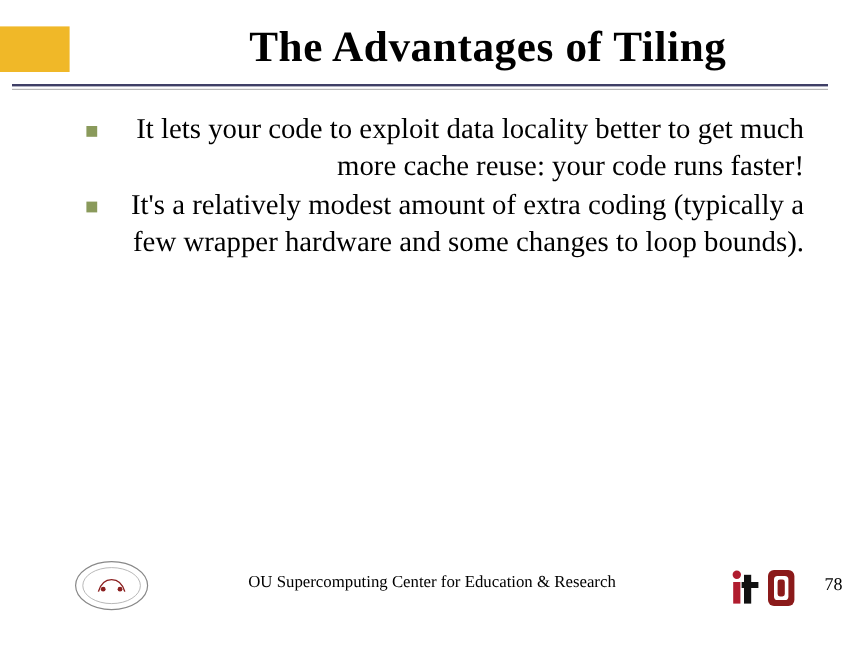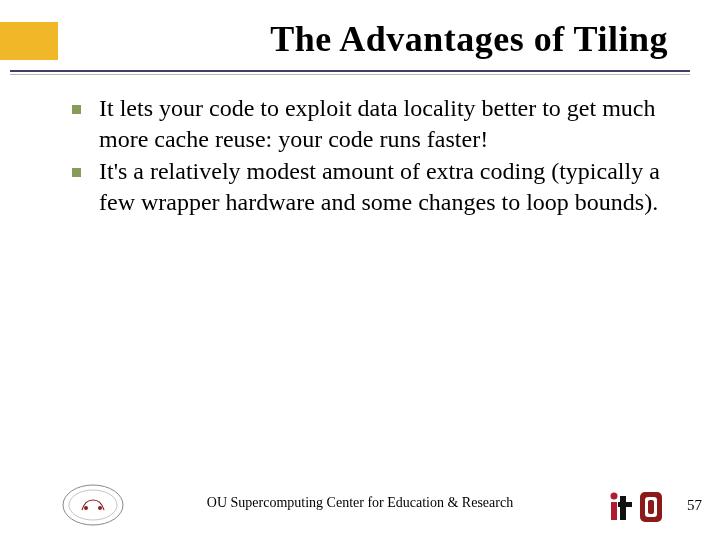--- a/index.html
+++ b/index.html
@@ -15,22 +15,22 @@
     position: absolute;
     top: 22px;
     left: 0;
     width: 58px;
     height: 38px;
     background: #f0b828;
   }
   .title-wrap {
     padding-top: 18px;
     padding-left: 120px;
-    padding-right: 52px;
-    text-align: right;
+    padding-right: 27px;
+    text-align: center;
   }
   .title {
     font-size: 36px;
     font-weight: bold;
     color: #000;
     font-family: "Times New Roman", Times, serif;
     letter-spacing: 0.5px;
   }
   .title-rules {
     margin-top: 10px;
@@ -48,20 +48,21 @@
     border-top: 1px solid #b8b8b8;
     margin-top: 2px;
     margin-left: 10px;
     margin-right: 30px;
   }
   .content {
     padding: 18px 50px 0 72px;
   }
   .bullet-list {
     list-style: none;
+    text-align: right;
   }
   .bullet-item {
     display: flex;
     align-items: flex-start;
     margin-bottom: 2px;
   }
   .bullet-square {
     flex: 0 0 auto;
     width: 9px;
     height: 9px;
@@ -70,21 +71,21 @@
     margin-right: 18px;
   }
   .bullet-text {
     flex: 1;
     font-size: 24px;
     line-height: 1.28;
     color: #000;
   }
   .footer {
     position: absolute;
-    bottom: 12px;
+    bottom: 29px;
     left: 0;
     width: 100%;
     height: 50px;
     display: flex;
     align-items: center;
   }
   .crest {
     position: absolute;
     left: 60px;
     bottom: 0;
@@ -159,14 +160,14 @@
       <circle cx="8" cy="10" r="3.5" fill="#b01c2e"></circle>
       <rect x="5" y="16" width="6" height="18" fill="#b01c2e"></rect>
       <rect x="14" y="10" width="6" height="24" fill="#111"></rect>
       <rect x="12" y="16" width="14" height="5" fill="#111"></rect>
 
       <rect x="34" y="6" width="22" height="30" rx="5" fill="#8b1a1a"></rect>
       <rect x="39" y="11" width="12" height="20" rx="3" fill="#fff"></rect>
       <rect x="42" y="14" width="6" height="14" rx="2" fill="#8b1a1a"></rect>
     </svg>
   </div>
-  <div class="page-num">57</div>
+  <div class="page-num">78</div>
 </div>
 
 </body></html>

